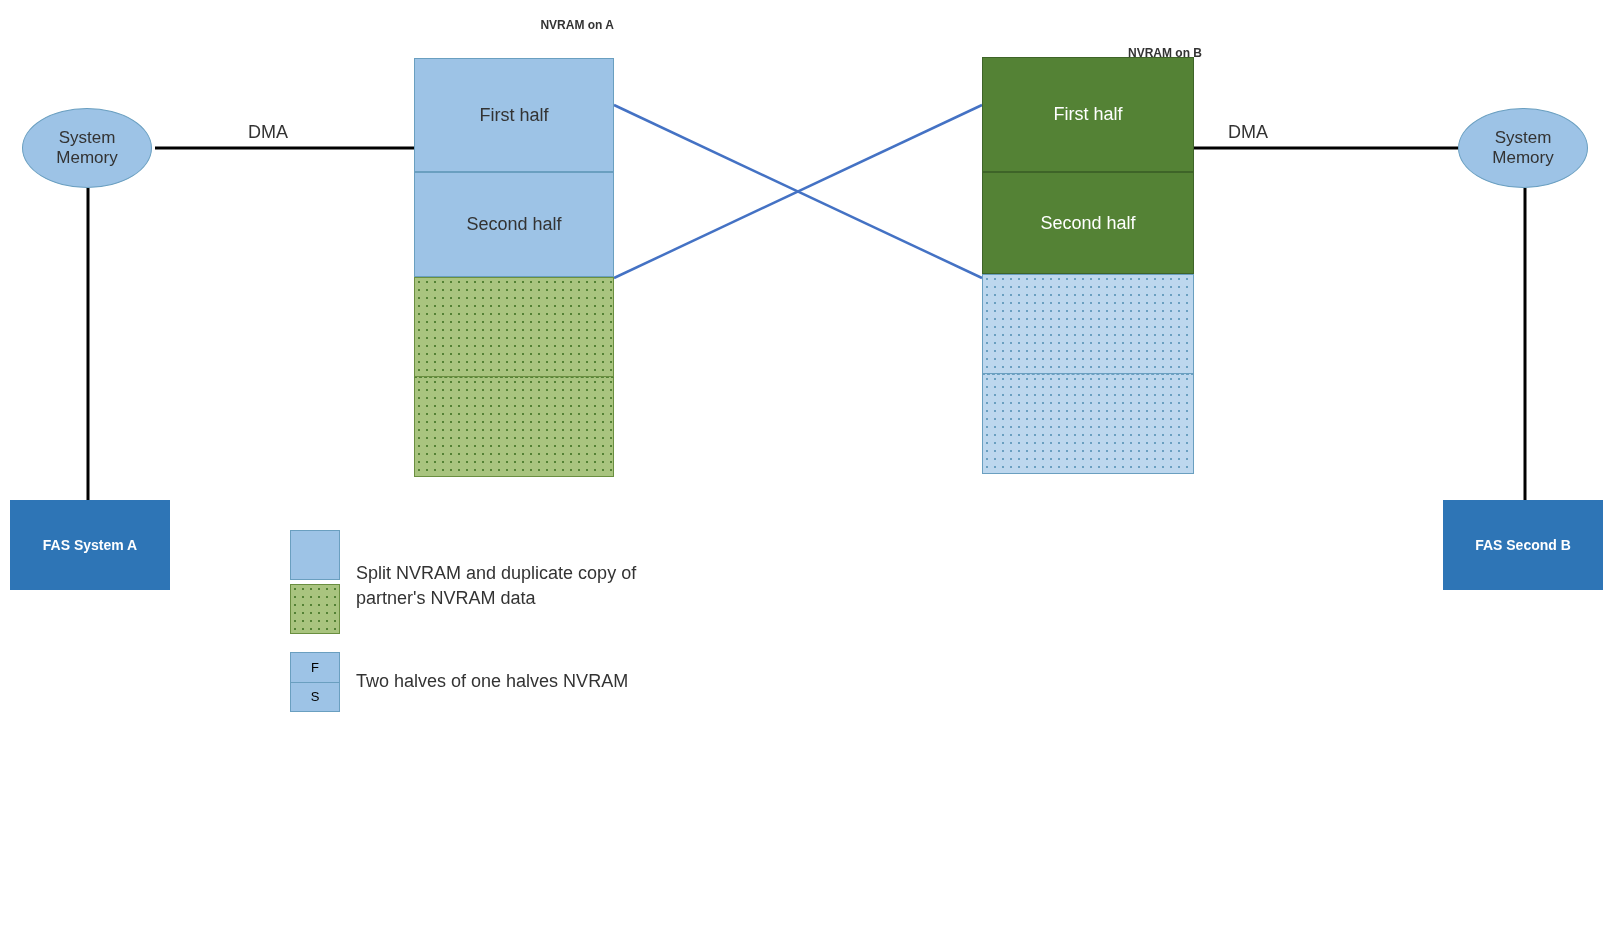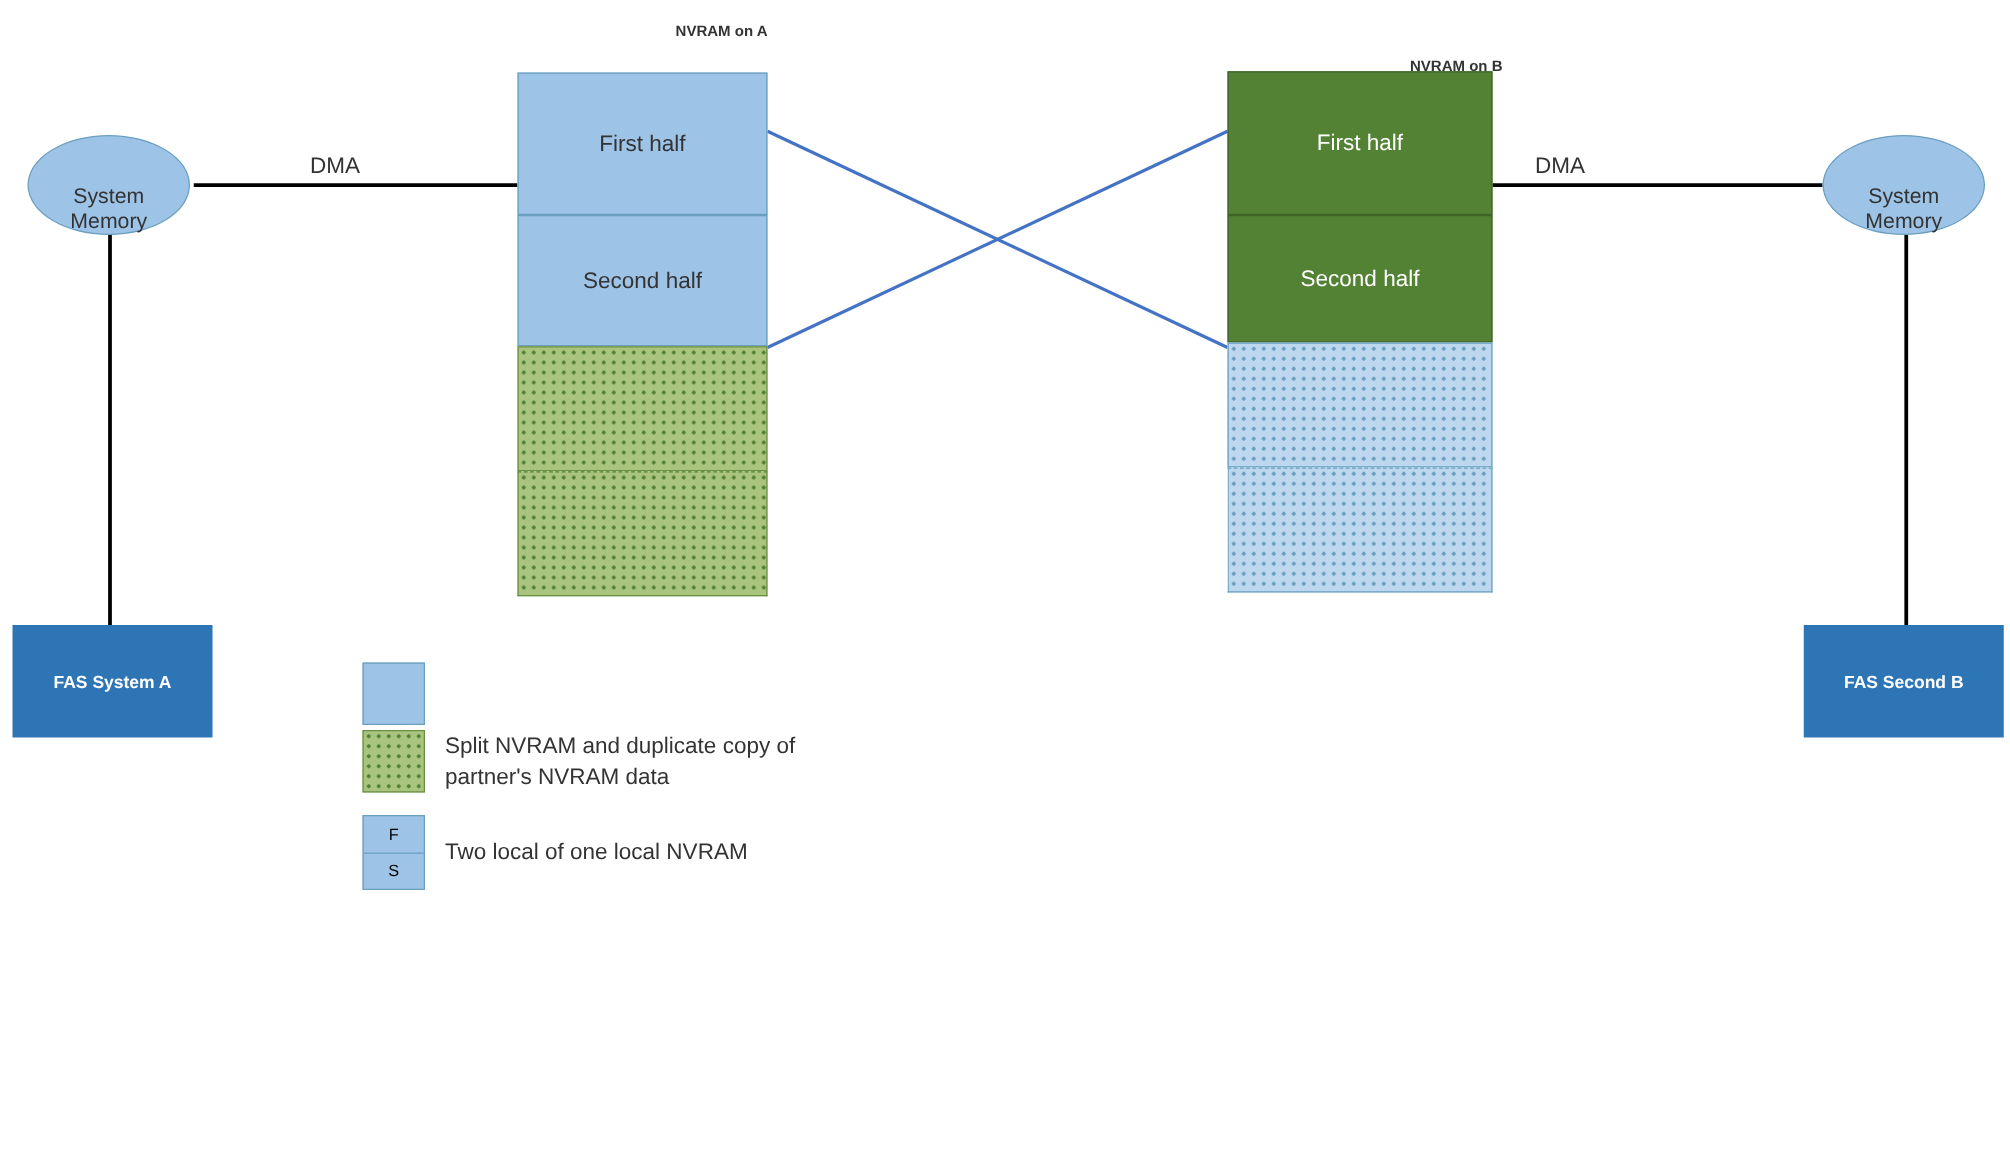--- a/index.html
+++ b/index.html
@@ -28,21 +28,21 @@
     }
 
     
     .ellipse {
       position: absolute;
       width: 130px;
       height: 80px;
       background: #9dc3e6;
       border-radius: 50%;
       display: flex;
-      align-items: flex-end;
+      align-items: center;
       justify-content: center;
       text-align: center;
       font-size: 17px;
       font-weight: 500;
       color: #333;
       border: 1.5px solid #6a9fc0;
     }
 
     
     .fas-box {
@@ -287,33 +287,33 @@
     <span>FAS System A</span>
   </div>
 
   <div class="fas-box" style="left: 1443px; top: 500px;">
     <span>FAS Second B</span>
   </div>
 
   <div class="legend">
 
 
-    <div class="legend-row" style="align-items:flex-end;">
+    <div class="legend-row" style="align-items:center;">
       <div style="display:flex; flex-direction:column; margin-right:16px; flex-shrink:0;">
         <div class="legend-box-blue" style="margin-bottom:4px; margin-right:0;"></div>
         <div class="legend-box-green-dotted" style="margin-right:0;"></div>
       </div>
       <div class="legend-text" style="padding-top:8px;">
         Split NVRAM and duplicate copy of<br>partner's NVRAM data
       </div>
     </div>
 
     <div class="legend-row" style="margin-top: 10px;">
       <div class="legend-small-box">
         <div class="legend-small-top">F</div>
         <div class="legend-small-bottom">S</div>
       </div>
-      <div class="legend-text">Two local of one local NVRAM</div>
+      <div class="legend-text">Two halves of one halves NVRAM</div>
     </div>
 
   </div>
 
 </div>
 
 </body></html>

